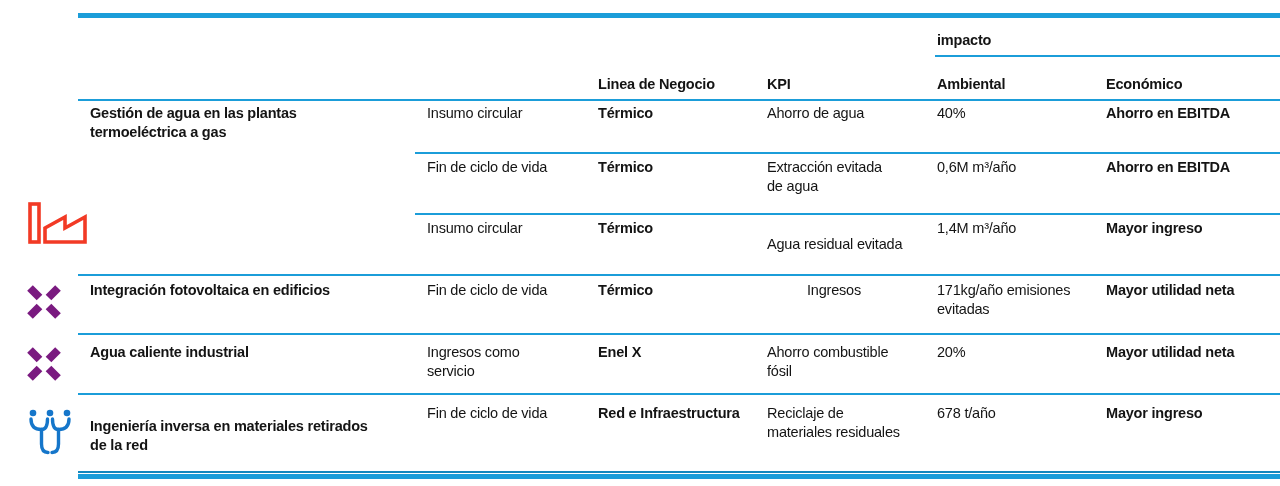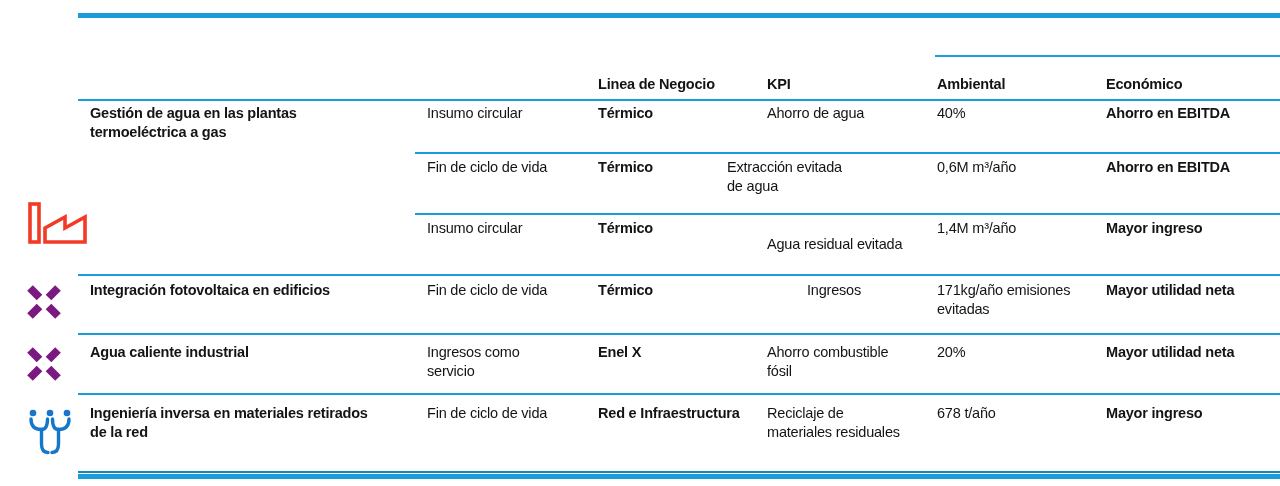--- a/index.html
+++ b/index.html
@@ -49,20 +49,21 @@
   <div class="rule rule-impacto"></div>
   <div class="rule rule-header"></div>
   <div class="rule rule-sub1"></div>
   <div class="rule rule-sub2"></div>
   <div class="rule rule-g1"></div>
   <div class="rule rule-g2"></div>
   <div class="rule rule-g3"></div>
   <div class="rule rule-bottom-thin"></div>
   <div class="rule rule-bottom"></div>
 
+  <div class="hdr h-impacto">impacto</div>
   <div class="hdr h-linea">Linea de Negocio</div>
   <div class="hdr h-kpi">KPI</div>
   <div class="hdr h-ambiental">Ambiental</div>
   <div class="hdr h-economico">Económico</div>
 
   <svg class="icon icon-factory" viewBox="0 0 60 42">
     <g fill="none" stroke="#f23a25" stroke-width="3.6" stroke-linejoin="miter">
       <rect x="3" y="2" width="9" height="38"></rect>
       <path d="M18 40 V26 L38 15 V26 L58 15 V40 H18 Z"></path>
     </g>
@@ -105,21 +106,21 @@
   <div id="cells">
       <div class="cell bold" style="left: 90px; top: 104px; width: 345px;">Gestión de agua en las plantas
 termoeléctrica a gas</div>
       <div class="cell" style="left: 427px; top: 104px; width: 162px;">Insumo circular</div>
       <div class="cell bold" style="left: 598px; top: 104px; width: 168px;">Térmico</div>
       <div class="cell" style="left: 767px; top: 104px; width: 162px;">Ahorro de agua</div>
       <div class="cell" style="left: 937px; top: 104px; width: 162px;">40%</div>
       <div class="cell bold" style="left: 1106px; top: 104px; width: 172px;">Ahorro en EBITDA</div>
       <div class="cell" style="left: 427px; top: 158px; width: 162px;">Fin de ciclo de vida</div>
       <div class="cell bold" style="left: 598px; top: 158px; width: 168px;">Térmico</div>
-      <div class="cell" style="left: 727px; top: 158px; width: 162px;">Extracción evitada
+      <div class="cell" style="left: 767px; top: 158px; width: 162px;">Extracción evitada
 de agua</div>
       <div class="cell" style="left: 937px; top: 158px; width: 162px;">0,6M m³/año</div>
       <div class="cell bold" style="left: 1106px; top: 158px; width: 172px;">Ahorro en EBITDA</div>
       <div class="cell" style="left: 427px; top: 219px; width: 162px;">Insumo circular</div>
       <div class="cell bold" style="left: 598px; top: 219px; width: 168px;">Térmico</div>
       <div class="cell" style="left: 767px; top: 219px; width: 162px; margin-top: 16px;">Agua residual evitada</div>
       <div class="cell" style="left: 937px; top: 219px; width: 162px;">1,4M m³/año</div>
       <div class="cell bold" style="left: 1106px; top: 219px; width: 172px;">Mayor ingreso</div>
       <div class="cell bold" style="left: 90px; top: 281px; width: 345px;">Integración fotovoltaica en edificios</div>
       <div class="cell" style="left: 427px; top: 281px; width: 162px;">Fin de ciclo de vida</div>
@@ -129,21 +130,21 @@
 evitadas</div>
       <div class="cell bold" style="left: 1106px; top: 281px; width: 172px;">Mayor utilidad neta</div>
       <div class="cell bold" style="left: 90px; top: 343px; width: 345px;">Agua caliente industrial</div>
       <div class="cell" style="left: 427px; top: 343px; width: 162px;">Ingresos como
 servicio</div>
       <div class="cell bold" style="left: 598px; top: 343px; width: 168px;">Enel X</div>
       <div class="cell" style="left: 767px; top: 343px; width: 162px;">Ahorro combustible
 fósil</div>
       <div class="cell" style="left: 937px; top: 343px; width: 162px;">20%</div>
       <div class="cell bold" style="left: 1106px; top: 343px; width: 172px;">Mayor utilidad neta</div>
-      <div class="cell bold" style="left: 90px; top: 404px; width: 345px;">Ingeniería inversa en materiales retirados
+      <div class="cell bold" style="left: 90px; top: 417px; width: 345px;">Ingeniería inversa en materiales retirados
 de la red</div>
       <div class="cell" style="left: 427px; top: 404px; width: 162px;">Fin de ciclo de vida</div>
       <div class="cell bold" style="left: 598px; top: 404px; width: 168px;">Red e Infraestructura</div>
       <div class="cell" style="left: 767px; top: 404px; width: 162px;">Reciclaje de
 materiales residuales</div>
       <div class="cell" style="left: 937px; top: 404px; width: 162px;">678 t/año</div>
       <div class="cell bold" style="left: 1106px; top: 404px; width: 172px;">Mayor ingreso</div>
     </div>
 </div>
 

